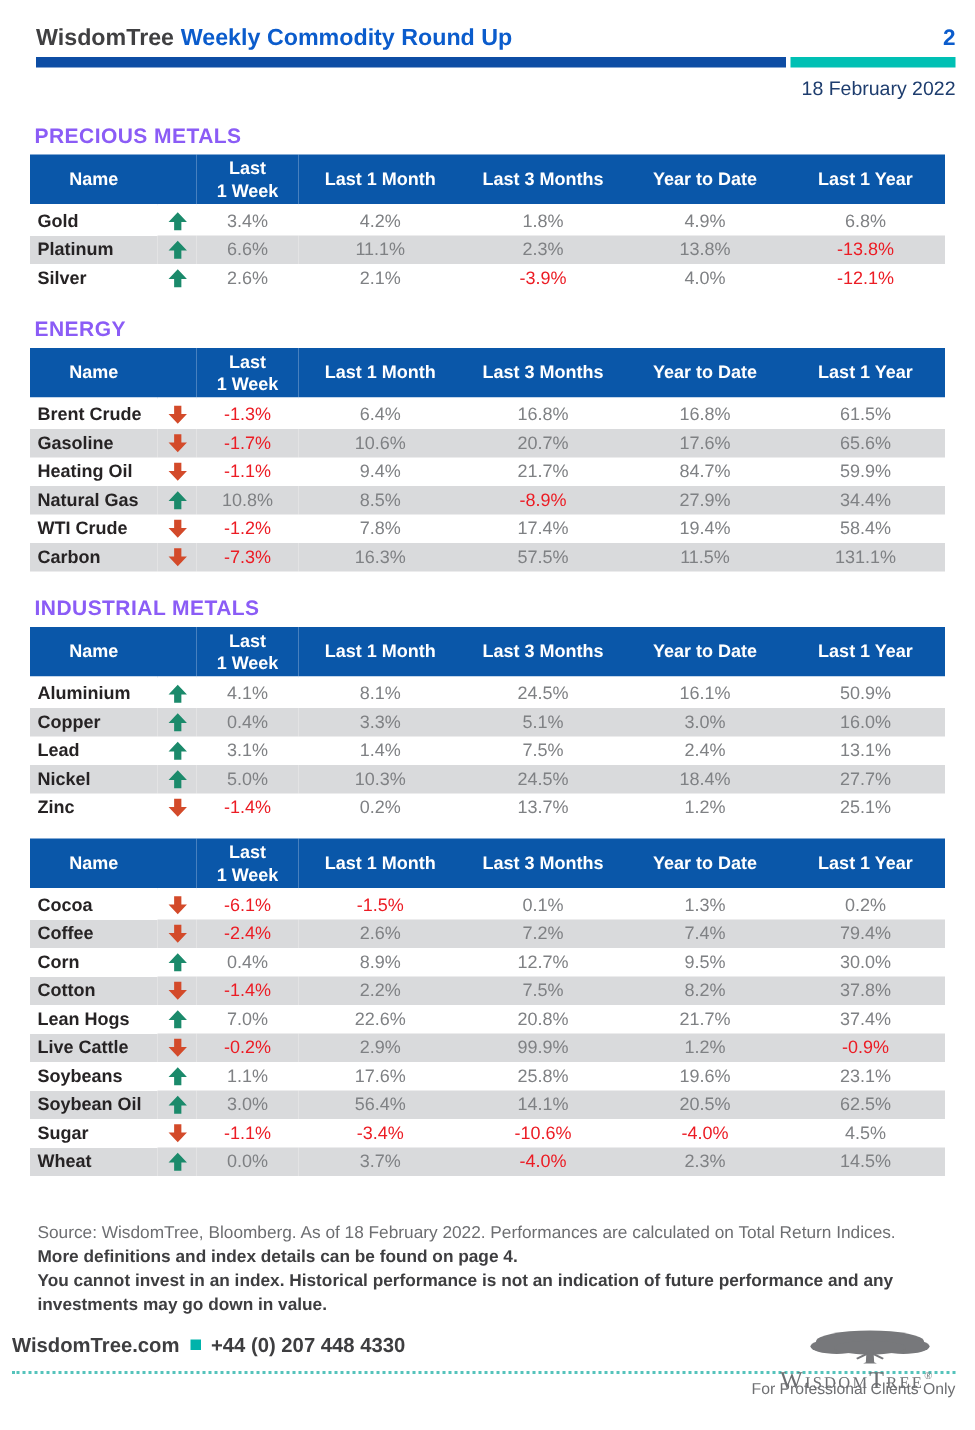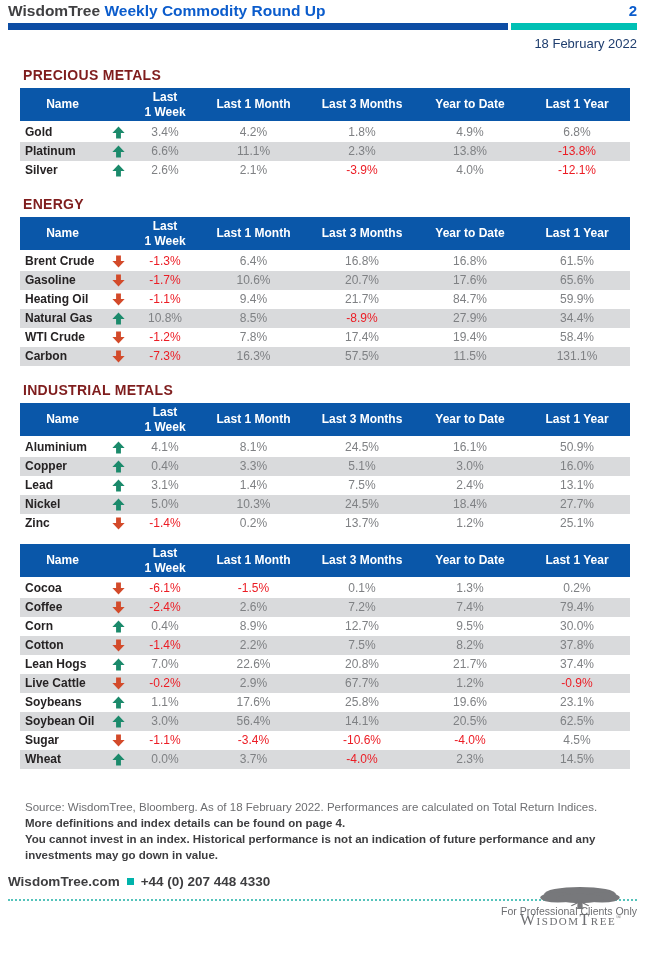--- a/index.html
+++ b/index.html
@@ -6,35 +6,35 @@
   html, body { margin: 0; padding: 0; }
   body {
     width: 650px; height: 953px;
     background: #ffffff;
     font-family: "Liberation Sans", sans-serif;
     overflow: hidden;
   }
   .page { position: relative; width: 650px; height: 953px; }
 
   
-  .hdr { padding: 2px 13px 0 8px; }
+  .hdr { padding: 17px 13px 0 8px; margin-left: 16px; }
   .title-row { display: flex; justify-content: space-between; align-items: flex-start; }
   .brand { color: #404042; font-weight: bold; font-size: 15.5px; }
   .doc-title { color: #0b5ccc; font-weight: bold; font-size: 15.5px; }
   .page-num { color: #0b5ccc; font-weight: bold; font-size: 15px; }
   .bar { display: flex; gap: 3px; height: 7px; margin-top: 3px; }
   .bar-blue { width: 500px; background: #0d4da4; }
   .bar-teal { flex: 1; background: #00c0b4; }
   .date-line { text-align: right; color: #1e3d6e; font-size: 13px; margin-top: 6px; }
 
   
   main { margin: 6px 20px 0 20px; }
   .section { margin-top: 11px; }
   .section-title {
-    color: #7f1d1d; font-size: 14px; font-weight: bold;
+    color: #8b5cf6; font-size: 14px; font-weight: bold;
     letter-spacing: .3px; margin: 16px 0 5px 3px;
   }
   table {
     width: 610px; border-collapse: collapse; table-layout: fixed;
     font-size: 12px;
   }
   thead th {
     background: #0a57a9; color: #ffffff; font-weight: bold;
     height: 34px; text-align: center; vertical-align: middle;
     line-height: 1.18; padding: 0; border-bottom: 2px solid #ffffff;
@@ -427,21 +427,21 @@
               <td class="val">21.7%</td>
               <td class="val">37.4%</td>
             </tr>
             <tr>
               <td class="name">Live Cattle</td>
               <td class="arrow down"><svg viewBox="0 0 14 14" width="13" height="13" aria-hidden="true">
                   <polygon points="7,0.5 13.6,7.6 9.6,7.6 9.6,13.5 4.4,13.5 4.4,7.6 0.4,7.6"></polygon>
                 </svg></td>
               <td class="val neg">-0.2%</td>
               <td class="val">2.9%</td>
-              <td class="val">67.7%</td>
+              <td class="val">99.9%</td>
               <td class="val">1.2%</td>
               <td class="val neg">-0.9%</td>
             </tr>
             <tr>
               <td class="name">Soybeans</td>
               <td class="arrow up"><svg viewBox="0 0 14 14" width="13" height="13" aria-hidden="true">
                   <polygon points="7,0.5 13.6,7.6 9.6,7.6 9.6,13.5 4.4,13.5 4.4,7.6 0.4,7.6"></polygon>
                 </svg></td>
               <td class="val">1.1%</td>
               <td class="val">17.6%</td>

